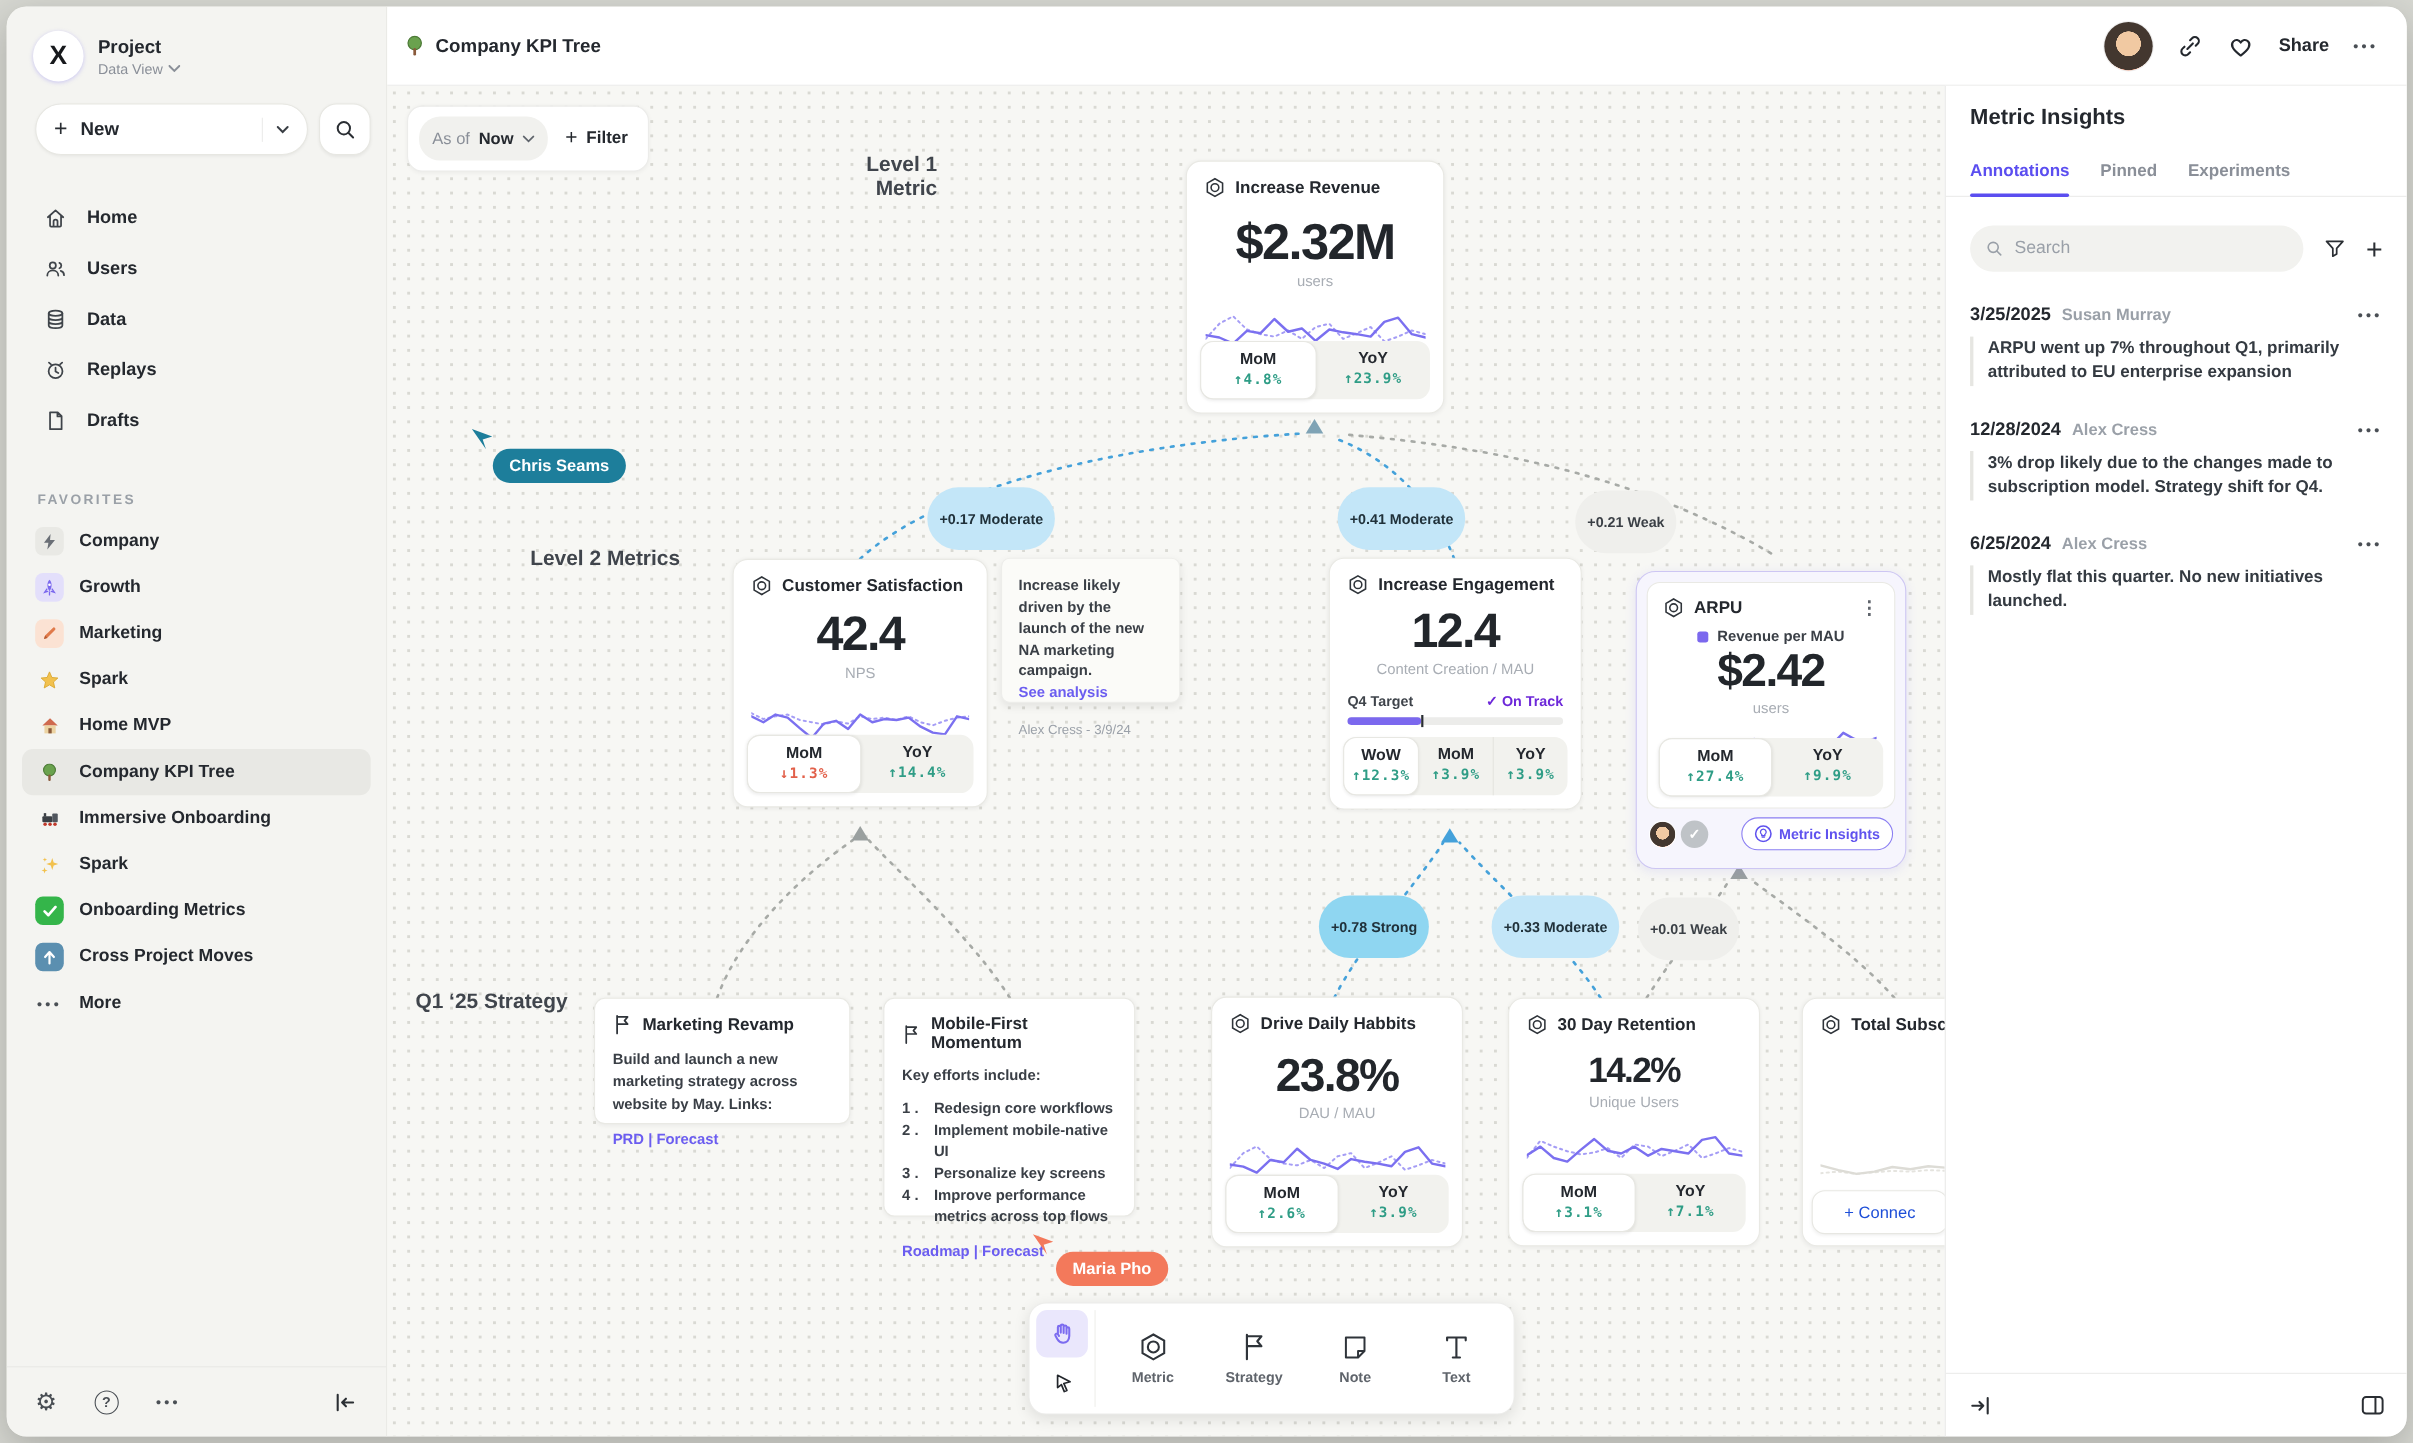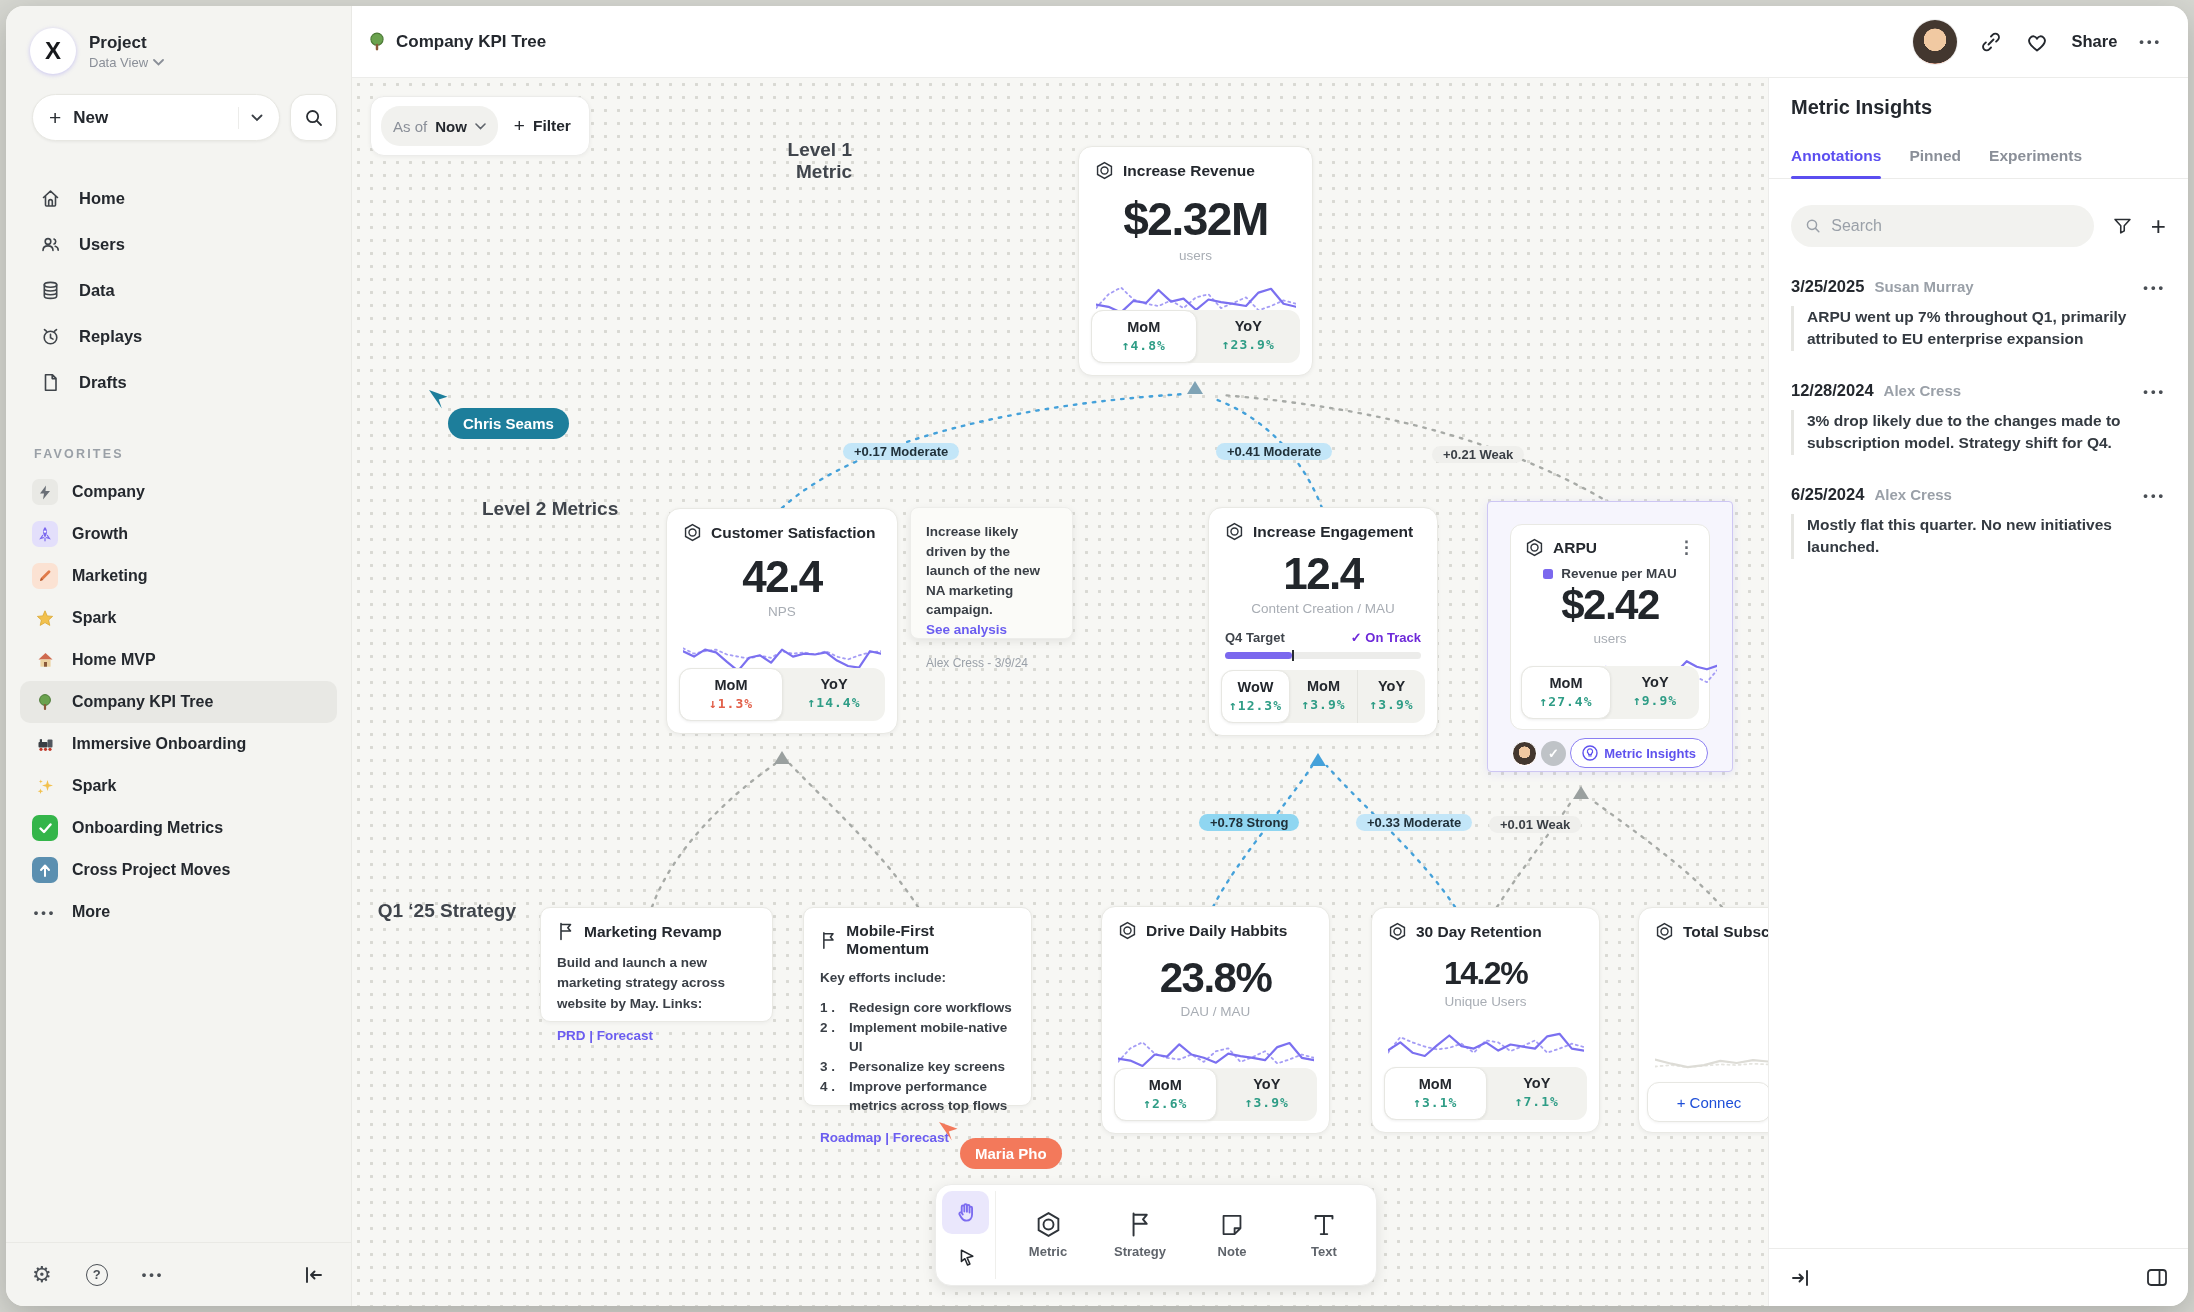--- a/index.html
+++ b/index.html
@@ -80,42 +80,42 @@
   .stat .dlt { margin-top:3px; font-family:"DejaVu Sans Mono",monospace; font-size:13px; font-weight:700; letter-spacing:1px; color:#2f9d86; }
   .stat .dlt.down { color:#e2604a; }
 
   .target-row { display:flex; align-items:center; margin-top:14px; }
   .target-row .t { font-size:13px; font-weight:600; color:#3f444b; flex:1; }
   .target-row .s { font-size:13px; font-weight:700; color:#6d28d9; }
   .pbar { margin-top:7px; height:7px; border-radius:4px; background:#ececea; position:relative; }
   .pbar .fill { position:absolute; left:0; top:0; bottom:0; width:34%; background:#7b68ee; border-radius:4px; }
   .pbar .tick { position:absolute; left:34%; top:-2px; width:2px; height:11px; background:#2a2e33; }
 
-  .arpu-outer { position:absolute; background:#f6f5fd; border:1.6px solid #cdc6f3; border-radius:4px; box-shadow:0 2px 10px rgba(110,95,240,.12); z-index:3; padding:22px; }
+  .arpu-outer { position:absolute; background:#f6f5fd; border:1.6px solid #cdc6f3; border-radius:18px; box-shadow:0 2px 10px rgba(110,95,240,.12); z-index:3; padding:9px;margin-top:18px; }
   .arpu-inner { position:relative; background:#fff; border:1px solid #e9e9e4; border-radius:12px; height:206px; padding:12px 14px; }
   .legend-row { display:flex; align-items:center; justify-content:center; gap:8px; margin-top:8px; font-size:13.5px; font-weight:700; color:#3a3f46; }
   .legend-sq { width:10px; height:10px; border-radius:2.5px; background:#7b68ee; }
   .arpu-foot { display:flex; align-items:center; margin-top:8px; padding:0 2px; }
   .mini-avatar { width:25px; height:25px; border-radius:50%; background:radial-gradient(circle at 50% 45%, #f1c9a2 0 34%, #43372f 35% 72%, #e8987a 73%); border:1.5px solid #fff; }
   .check-badge { width:25px; height:25px; border-radius:50%; background:#bfc3c7; color:#fff; font-size:13px; font-weight:700; display:flex; align-items:center; justify-content:center; margin-left:4px; }
   .insights-pill { margin-left:auto; height:30px; border:1.6px solid #8b7ff2; background:#fff; border-radius:16px; display:flex; align-items:center; gap:6px; padding:0 11px; color:#5f52ee; font-size:13px; font-weight:700; cursor:pointer; }
 
   .note-card { position:absolute; background:#fbfbf8; border:1px solid #ededea; border-radius:8px; box-shadow:0 3px 8px rgba(0,0,0,.08); padding:14px 15px; z-index:3; font-size:13.5px; line-height:1.45; color:#3a3f46; font-weight:600; }
   .note-card .link { color:#6b5df0; font-weight:700; cursor:pointer; }
   .note-card .author { margin-top:16px; color:#9aa0a8; font-size:12px; font-weight:500; }
 
   .strat-card { position:absolute; background:#fff; border:1px solid #e9e9e4; border-radius:10px; box-shadow:0 1px 4px rgba(25,25,35,.05); padding:14px 16px; z-index:3; }
   .strat-body { margin-top:12px; font-size:13.5px; line-height:1.5; color:#3a3f46; font-weight:600; }
   .strat-links { margin-top:14px; font-size:13.5px; font-weight:700; color:#6b5df0; cursor:pointer; }
   .num-list { margin-top:10px; }
   .num-list .row { display:flex; gap:7px; font-size:13.5px; line-height:1.45; color:#3a3f46; font-weight:600; }
   .num-list .n { flex:0 0 22px; }
   .connect-btn { position:absolute; left:8px; bottom:10px; width:124px; height:40px; background:#fff; border:1px solid #e7e7e2; border-radius:12px; box-shadow:0 1px 3px rgba(0,0,0,.05); font-size:15px; font-weight:400; color:#1d4ed8; display:flex; align-items:center; justify-content:center; cursor:pointer; }
 
-  .epill { position:absolute; z-index:4; font-size:13px; font-weight:700; color:#20313a; padding:1px 11px; border-radius:999px; cursor:pointer; }
+  .epill { position:absolute; z-index:4; font-size:13px; font-weight:700; color:#20313a; padding:21px 11px; border-radius:999px; cursor:pointer; }
   .epill.moderate { background:#c3e6f8; }
   .epill.strong { background:#8fd6f1; }
   .epill.weak { background:#efefec; color:#3a3f45; }
 
   .cursor-tag { position:absolute; z-index:6; }
   .cursor-pill { border-radius:999px; padding:7px 15px; color:#fff; font-size:15px; font-weight:700; white-space:nowrap; }
 
   .tooldock { position:absolute; z-index:7; background:#fff; border:1px solid #ececea; border-radius:16px; box-shadow:0 4px 14px rgba(0,0,0,.1); display:flex; padding:6px; }
   .dock-left { width:54px; display:flex; flex-direction:column; gap:2px; border-right:1px solid #efefec; padding-right:6px; margin-right:6px; }
   .dock-cell { height:43px; border-radius:10px; display:flex; align-items:center; justify-content:center; cursor:pointer; }

